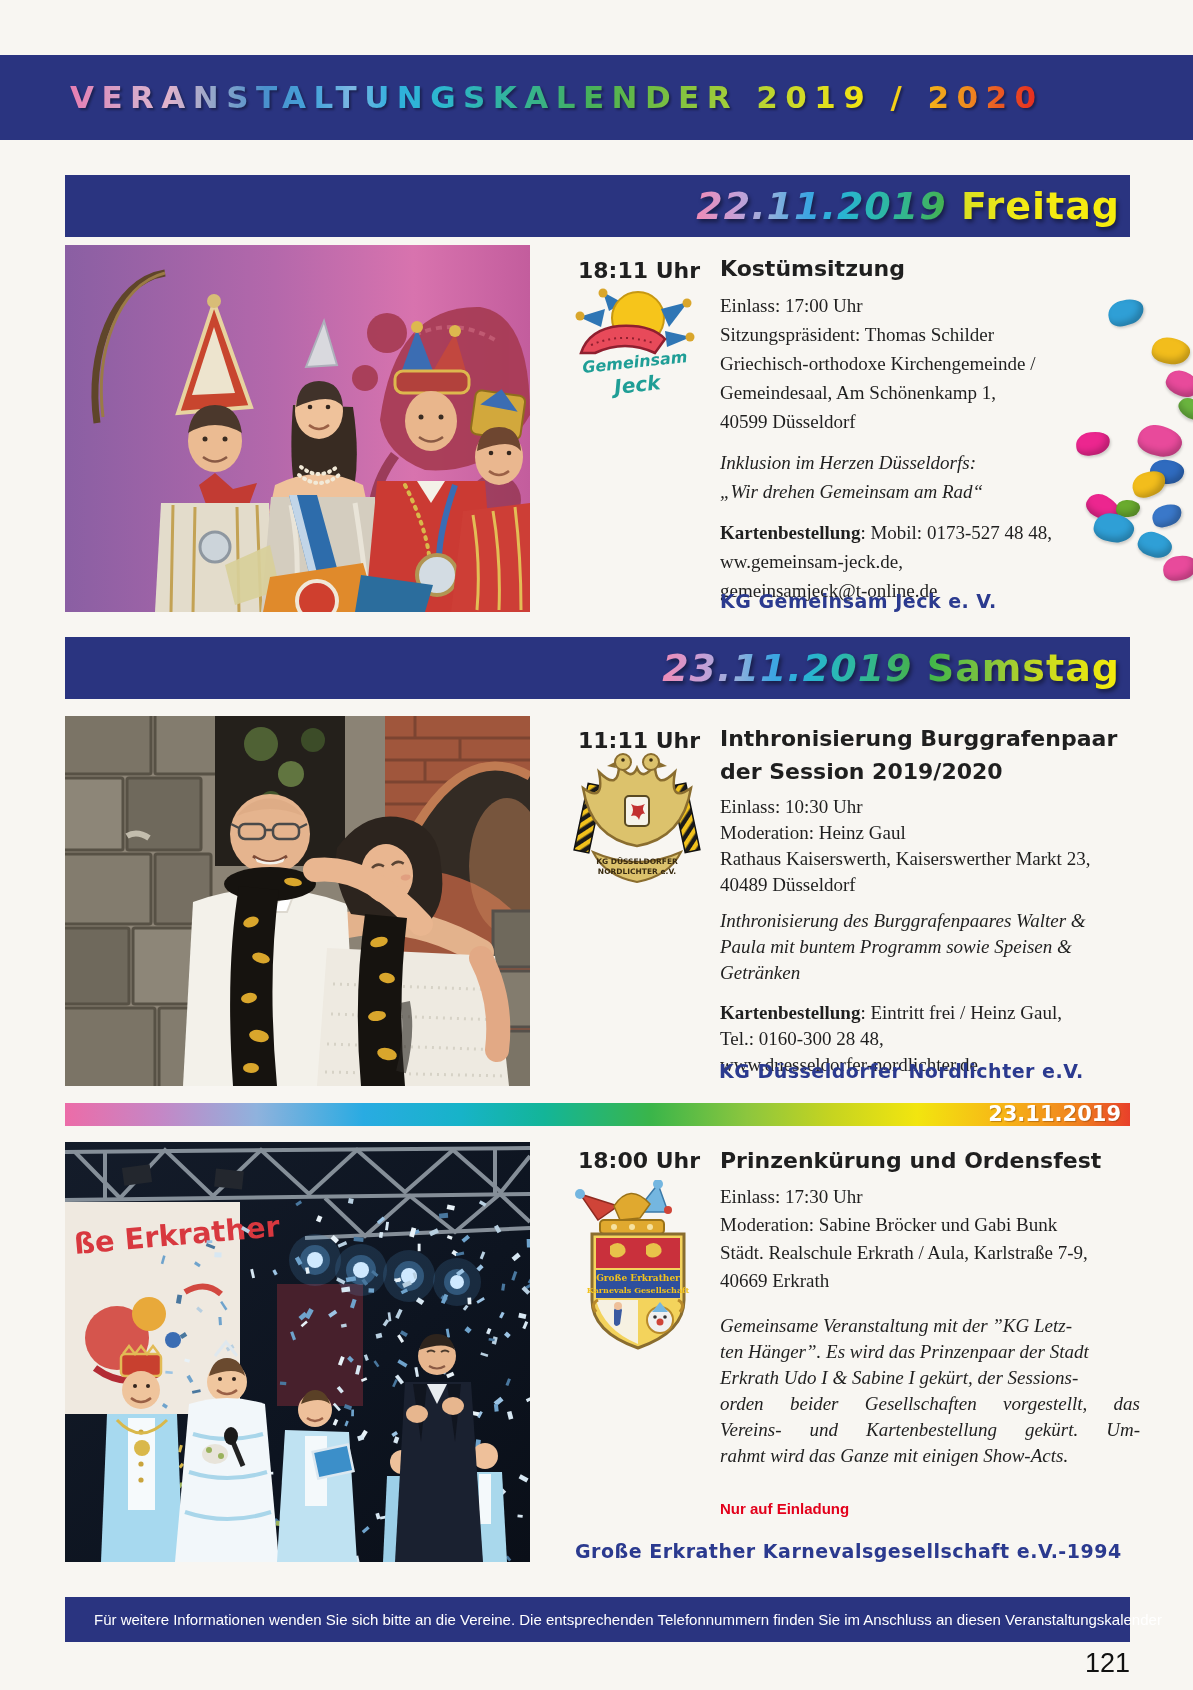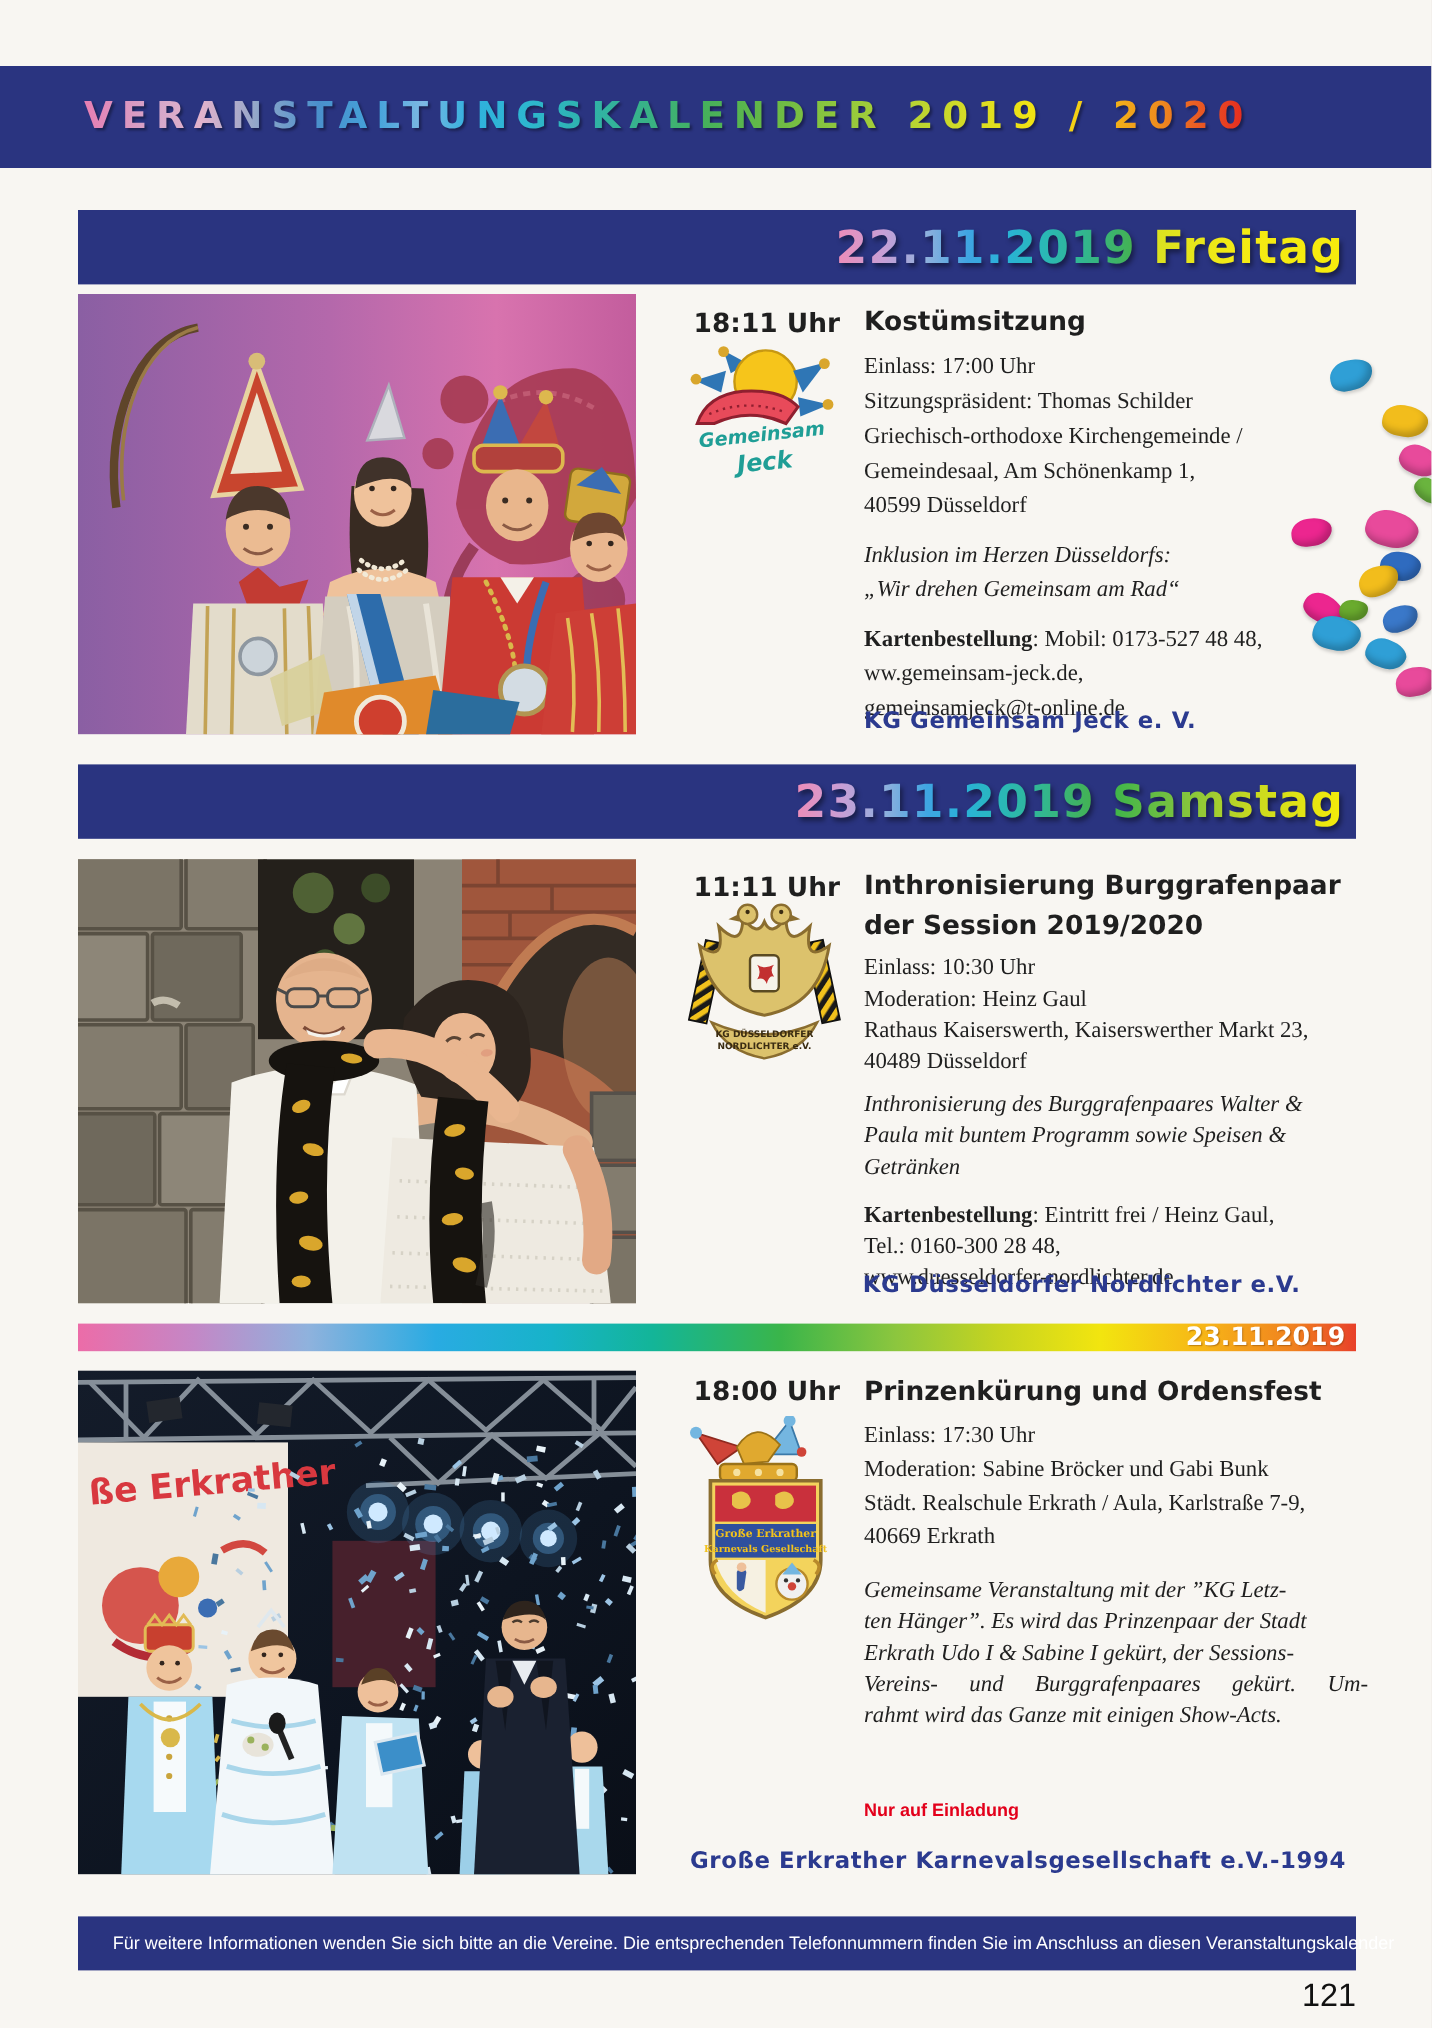--- a/index.html
+++ b/index.html
@@ -20,21 +20,21 @@
   }
   
   .ev-banner{position:absolute;left:65px;width:1065px;height:62px;background:#2a3480;
     text-align:right;padding-right:10px;box-sizing:border-box;white-space:nowrap;}
   .banner-1{top:175px;} .banner-2{top:637px;}
   .ev-banner span{
     font-family:"DejaVu Sans",sans-serif;font-weight:bold;font-size:38px;line-height:62px;
     letter-spacing:1px;-webkit-background-clip:text;background-clip:text;color:transparent;
     filter:drop-shadow(2px 3px 2px rgba(0,0,0,.45));
   }
-  .grad-rainbow{background:linear-gradient(90deg,#ef8cb7 0%,#c79fd6 16%,#8fb0dd 30%,#3fa5e2 44%,#29b2d8 56%,#2ab8b4 70%,#33b68a 84%,#45b14e 100%);}
+  .grad-rainbow{background:linear-gradient(90deg,#ef8cb7 0%,#c79fd6 16%,#8fb0dd 30%,#3fa5e2 44%,#29b2d8 56%,#2ab8b4 70%,#33b68a 84%,#45b14e 100%);font-style:italic;}
   .grad-yellow{background:linear-gradient(90deg,#d9e021 0%,#f3ea15 40%,#f7ec0c 100%);}
   .grad-greenyellow{background:linear-gradient(90deg,#3db54a 0%,#7ec33f 30%,#c8d920 60%,#f6eb0a 100%);}
   
   .rainbow-bar{position:absolute;left:65px;top:1103px;width:1065px;height:23px;
     background:linear-gradient(90deg,#ec6ca8 0%,#c487c6 9%,#8fb2dd 18%,#29abe2 28%,#17b3c9 37%,#13b598 45%,#3ab54a 55%,#8cc63e 64%,#c6d420 72%,#f2e50f 80%,#f7b617 88%,#f0821f 95%,#e8402a 100%);
     text-align:right;padding-right:9px;box-sizing:border-box;}
   .rainbow-bar span{font-family:"DejaVu Sans",sans-serif;font-weight:bold;font-size:21px;
     line-height:23px;color:#ffffff;text-shadow:1px 1px 1px rgba(120,60,0,.45);}
   
   .photo{position:absolute;left:65px;line-height:0;}
@@ -681,21 +681,22 @@
     <div class="ev-title">Prinzenkürung und Ordensfest</div>
     <div class="title-space"></div>
     <div class="detail">Einlass: 17:30 Uhr</div>
     <div class="detail">Moderation: Sabine Bröcker und Gabi Bunk</div>
     <div class="detail">Städt. Realschule Erkrath / Aula, Karlstraße 7-9,</div>
     <div class="detail">40669 Erkrath</div>
     <div class="gap18"></div>
     <div class="detail note note-line">Gemeinsame Veranstaltung mit der ”KG Letz-</div>
     <div class="detail note note-line">ten Hänger”. Es wird das Prinzenpaar der Stadt</div>
     <div class="detail note note-line">Erkrath Udo I &amp; Sabine I gekürt, der Sessions-</div>
-    <div class="detail note note-line stretch">Vereins- und Burggrafenpaares gekürt. Um-</div>
+    <div class="detail note note-line stretch">orden beider Gesellschaften vorgestellt, das</div>
+    <div class="detail note note-line stretch">Vereins- und Kartenbestellung gekürt. Um-</div>
     <div class="detail note note-line">rahmt wird das Ganze mit einigen Show-Acts.</div>
   </div>
 
   <div class="invitation">Nur auf Einladung</div>
   <div class="club club-3">Große Erkrather Karnevalsgesellschaft e.V.-1994</div>
 
   <div class="footer-bar">
     <span class="footer-note">Für weitere Informationen wenden Sie sich bitte an die Vereine. Die entsprechenden Telefonnummern finden Sie im Anschluss an diesen Veranstaltungskalender</span>
   </div>
   <div class="page-number">121</div>

